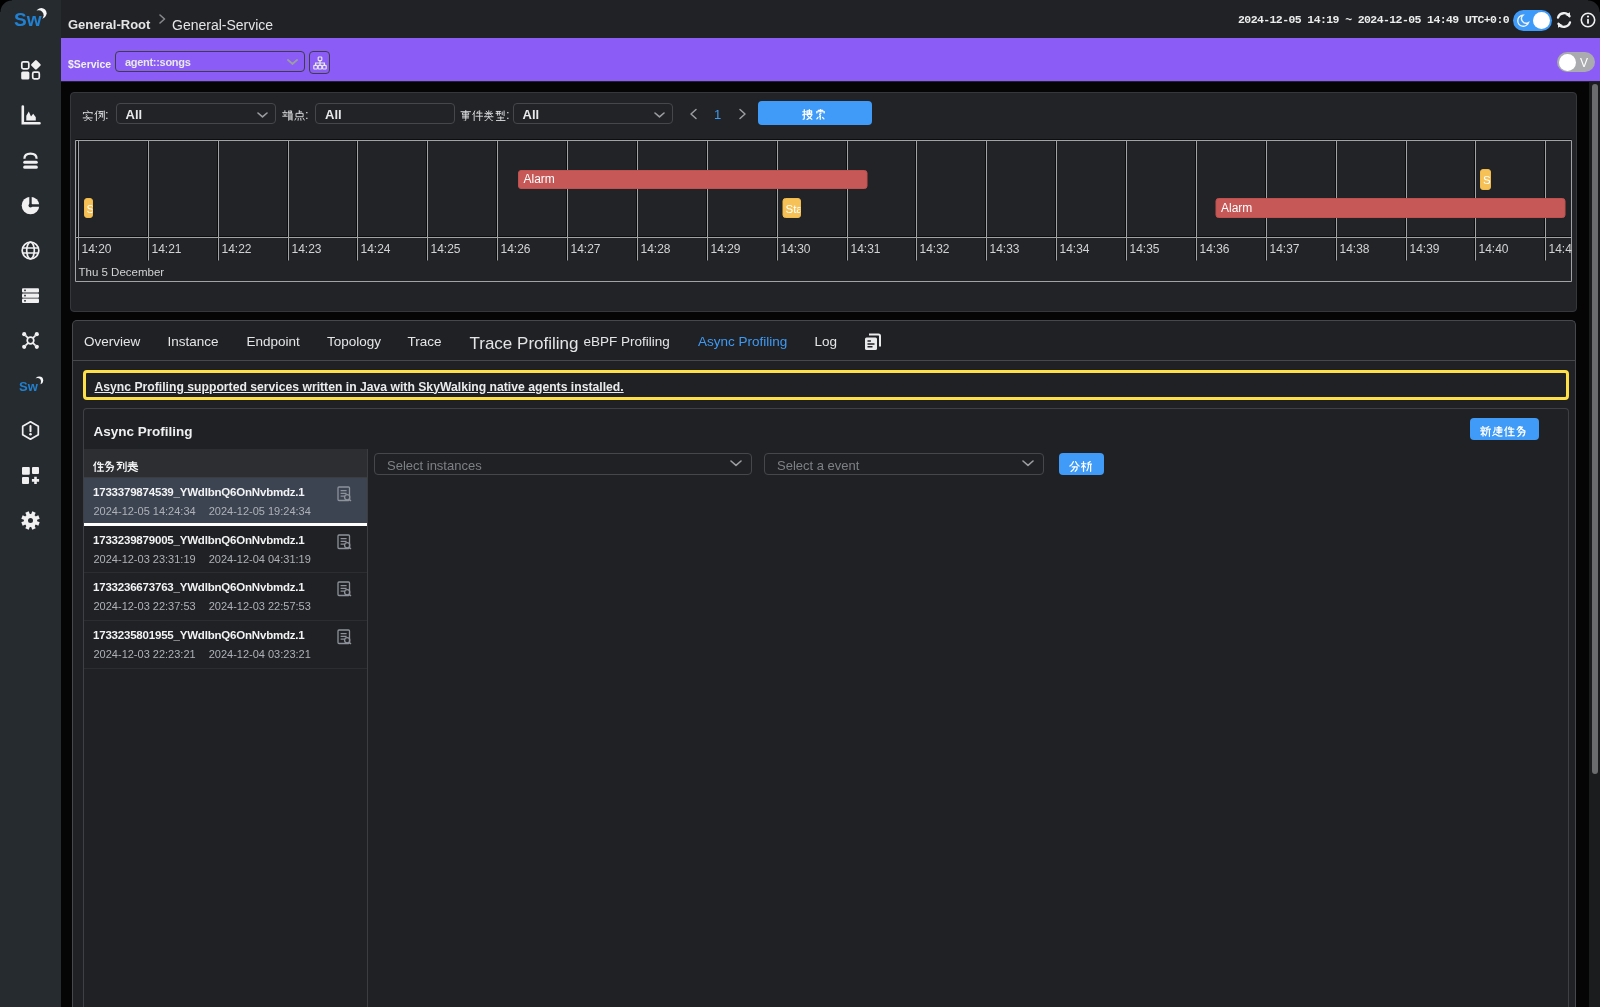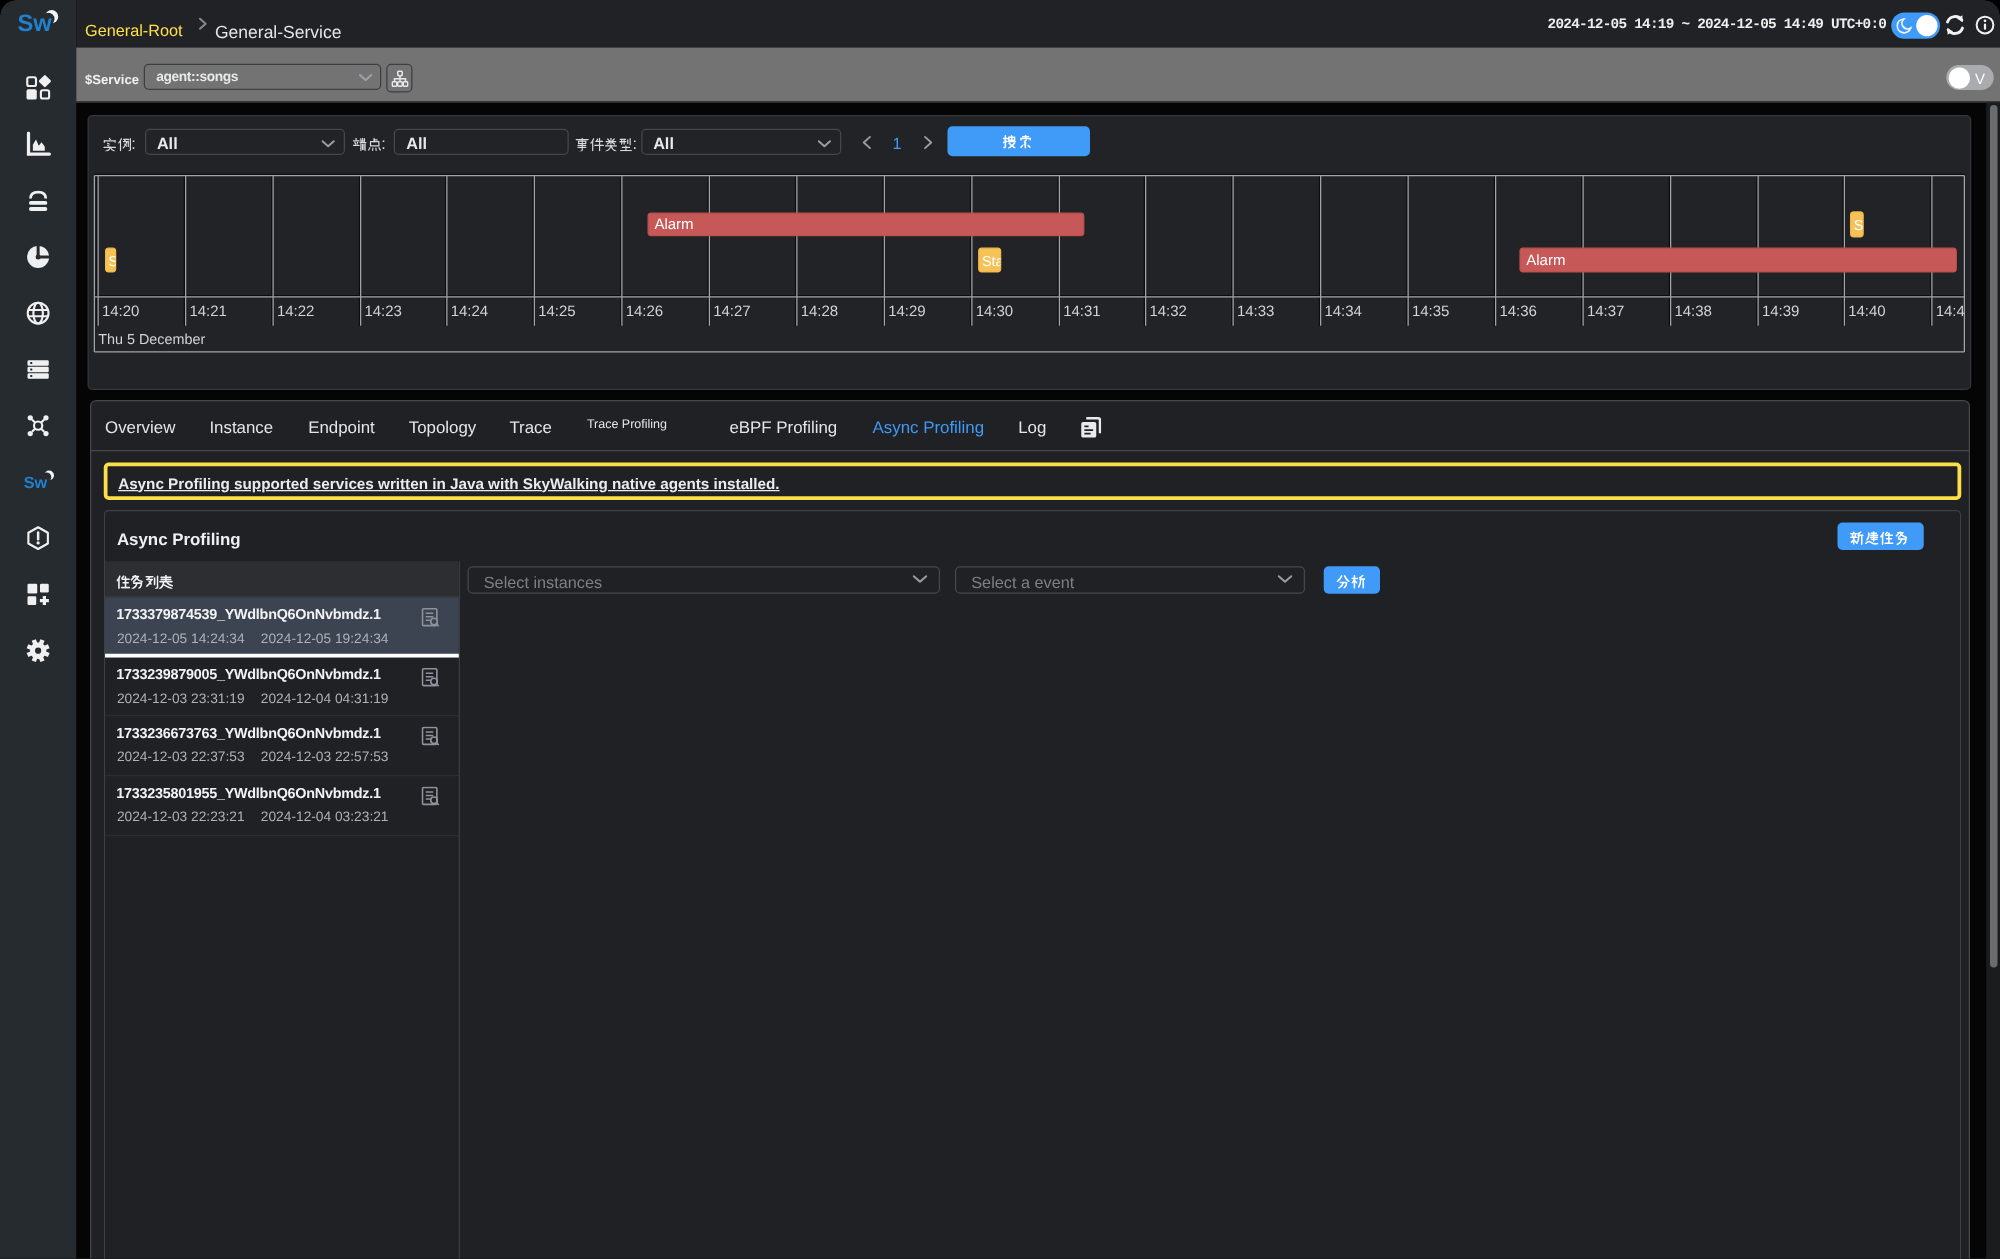--- a/index.html
+++ b/index.html
@@ -311,21 +311,21 @@
       <path d="M6.3 12.2 L2.0 14.0" stroke="#f0f0f1" stroke-width="3.6" fill="none"></path>
       <path d="M6.3 8.8 L2.0 7.0" stroke="#f0f0f1" stroke-width="3.6" fill="none"></path>
       <path d="M8.8 6.3 L7.0 2.0" stroke="#f0f0f1" stroke-width="3.6" fill="none"></path>
       <path d="M12.2 6.3 L14.0 2.0" stroke="#f0f0f1" stroke-width="3.6" fill="none"></path>
       <path d="M14.7 8.8 L19.0 7.0" stroke="#f0f0f1" stroke-width="3.6" fill="none"></path>
       <circle cx="10.5" cy="10.5" r="6.6" fill="#f0f0f1"></circle>
       <circle cx="10.5" cy="10.5" r="2.5" fill="#262b30"></circle>
     </svg>
   </div>
 <div class="abs" style="left:61px;top:0;width:1539px;height:38px;background:#202225;">
-    <span class="abs" style="left:7px;top:17px;font-size:13px;font-weight:normal;color:#fde047;">General-Root</span>
+    <span class="abs" style="left:7px;top:17px;font-size:13px;font-weight:bold;color:#e5e5e5;">General-Root</span>
     <svg class="abs" style="left:95px;top:13px" width="12" height="12">
       <path d="M4 2 L8.5 6 L4 10" fill="none" stroke="#86888c" stroke-width="1.6" stroke-linecap="round" stroke-linejoin="round"></path>
     </svg>
     <span class="abs" style="left:111px;top:16.5px;font-size:14px;color:#e4e5e7;">General-Service</span>
     <span class="abs" style="right:91px;top:13px;font-size:11.5px;font-family:'Liberation Mono',monospace;font-weight:bold;color:#eceded;letter-spacing:-0.6px;">2024-12-05 14:19 ~ 2024-12-05 14:49 UTC+0:0</span>
     <div class="abs" style="left:1452px;top:10px;width:39px;height:21px;border-radius:11px;background:#3f9bfa;">
 <svg class="abs" style="left:4px;top:3px" width="15" height="15">
         <path d="M11.5 9.5 A5.5 5.5 0 1 1 6 2.2 A4.6 4.6 0 0 0 11.5 9.5 Z" fill="none" stroke="#f2f3f4" stroke-width="1.4"></path>
       </svg>
 <div class="abs" style="right:2px;top:2px;width:17px;height:17px;border-radius:50%;background:#fff;"></div>
@@ -337,21 +337,21 @@
       </g>
       <path d="M14.9 1.2 L15.1 6.3 L10.5 4.0 Z" fill="#f0f1f2"></path>
       <path d="M3.1 16.8 L2.9 11.7 L7.5 14.0 Z" fill="#f0f1f2"></path>
     </svg>
     <svg class="abs" style="left:1519px;top:12px" width="16" height="16" viewBox="0 0 16 16">
       <circle cx="8" cy="8" r="6.7" fill="none" stroke="#f0f1f2" stroke-width="1.6"></circle>
       <circle cx="8" cy="4.6" r="1.1" fill="#f0f1f2"></circle>
       <rect x="7.1" y="6.8" width="1.8" height="5" rx="0.9" fill="#f0f1f2"></rect>
     </svg>
   </div>
-<div class="abs" style="left:61px;top:38px;width:1539px;height:44px;background:#737373;border-bottom:1px solid #232427;">
+<div class="abs" style="left:61px;top:38px;width:1539px;height:44px;background:#8b5cf6;border-bottom:1px solid #232427;">
     <span class="abs" style="left:7px;top:20px;font-size:10.5px;font-weight:bold;color:#f0f1f2;">$Service</span>
     <div class="abs sel" style="left:54px;top:13px;width:190px;height:21px;border-color:#3e3f43;">
       <span style="position:absolute;left:9px;top:4px;font-size:11px;font-weight:bold;letter-spacing:-0.3px;color:#e8e9ea;">agent::songs</span>
     </div>
     <svg class="abs" style="left:225.5px;top:19.525px" width="11" height="8.95">
       <path d="M1 2 L5.5 5.95 L10 2" fill="none" stroke="#9b9da1" stroke-width="1.6" stroke-linecap="round" stroke-linejoin="round"></path>
     </svg>
     <div class="abs sel" style="left:247.5px;top:12.5px;width:21.5px;height:23px;border-color:#3e3f43;">
       <svg style="position:absolute;left:3.5px;top:4px" width="14" height="14" viewBox="0 0 14 14">
         <g fill="none" stroke="#e8e9ea" stroke-width="1.2">
@@ -522,21 +522,21 @@
       <rect x="1409.50" y="76.50" width="10.00" height="20.00" rx="2.5" fill="#f6c257" stroke="#f2ba4a" stroke-width="1"></rect>
       <text clip-path="url(#c3)" x="1412" y="91" fill="#fff" font-size="11.5" font-family="Liberation Sans, sans-serif">S</text>
     </svg>
   </div>
 <div class="abs" style="left:72px;top:320px;width:1504px;height:687px;background:#202124;border:1px solid #47484c;border-radius:5px 5px 0 0;border-bottom:none;">
     <span class="abs" style="left:11px;top:13px;font-size:13.5px;color:#e4e5e7;">Overview</span>
     <span class="abs" style="left:94.5px;top:13px;font-size:13.5px;color:#e4e5e7;">Instance</span>
     <span class="abs" style="left:173.5px;top:13px;font-size:13.5px;color:#e4e5e7;">Endpoint</span>
     <span class="abs" style="left:254px;top:13px;font-size:13.5px;color:#e4e5e7;">Topology</span>
     <span class="abs" style="left:334.5px;top:13px;font-size:13.5px;color:#e4e5e7;">Trace</span>
-    <span class="abs" style="left:396.5px;top:13px;font-size:10px;color:#e4e5e7;">Trace Profiling</span>
+    <span class="abs" style="left:396.5px;top:13px;font-size:17px;color:#e4e5e7;">Trace Profiling</span>
     <span class="abs" style="left:510.5px;top:13px;font-size:13.5px;color:#e4e5e7;text-align:right;">eBPF Profiling</span>
     <span class="abs" style="left:625px;top:13px;font-size:13.5px;color:#3e9af5;">Async Profiling</span>
     <span class="abs" style="left:741.5px;top:13px;font-size:13.5px;color:#e4e5e7;">Log</span>
     <svg class="abs" style="left:790.5px;top:11.5px" width="17" height="18" viewBox="0 0 17 18">
       <path d="M5 1.5 H14.5 Q16 1.5 16 3 V13.5" fill="none" stroke="#e9eaec" stroke-width="2"></path>
       <rect x="1" y="4.5" width="12" height="12.5" rx="1.5" fill="#e9eaec"></rect>
       <path d="M3.5 8 h3.4 M3.5 11 h7 M3.5 13.8 h5" stroke="#202124" stroke-width="1.4"></path>
     </svg>
     <div class="abs" style="left:0;top:38.5px;width:1502px;height:1px;background:#47484c;"></div>
     <div class="abs" style="left:9.5px;top:48.5px;width:1486px;height:30px;border:3px solid #fde047;border-radius:4px;">

